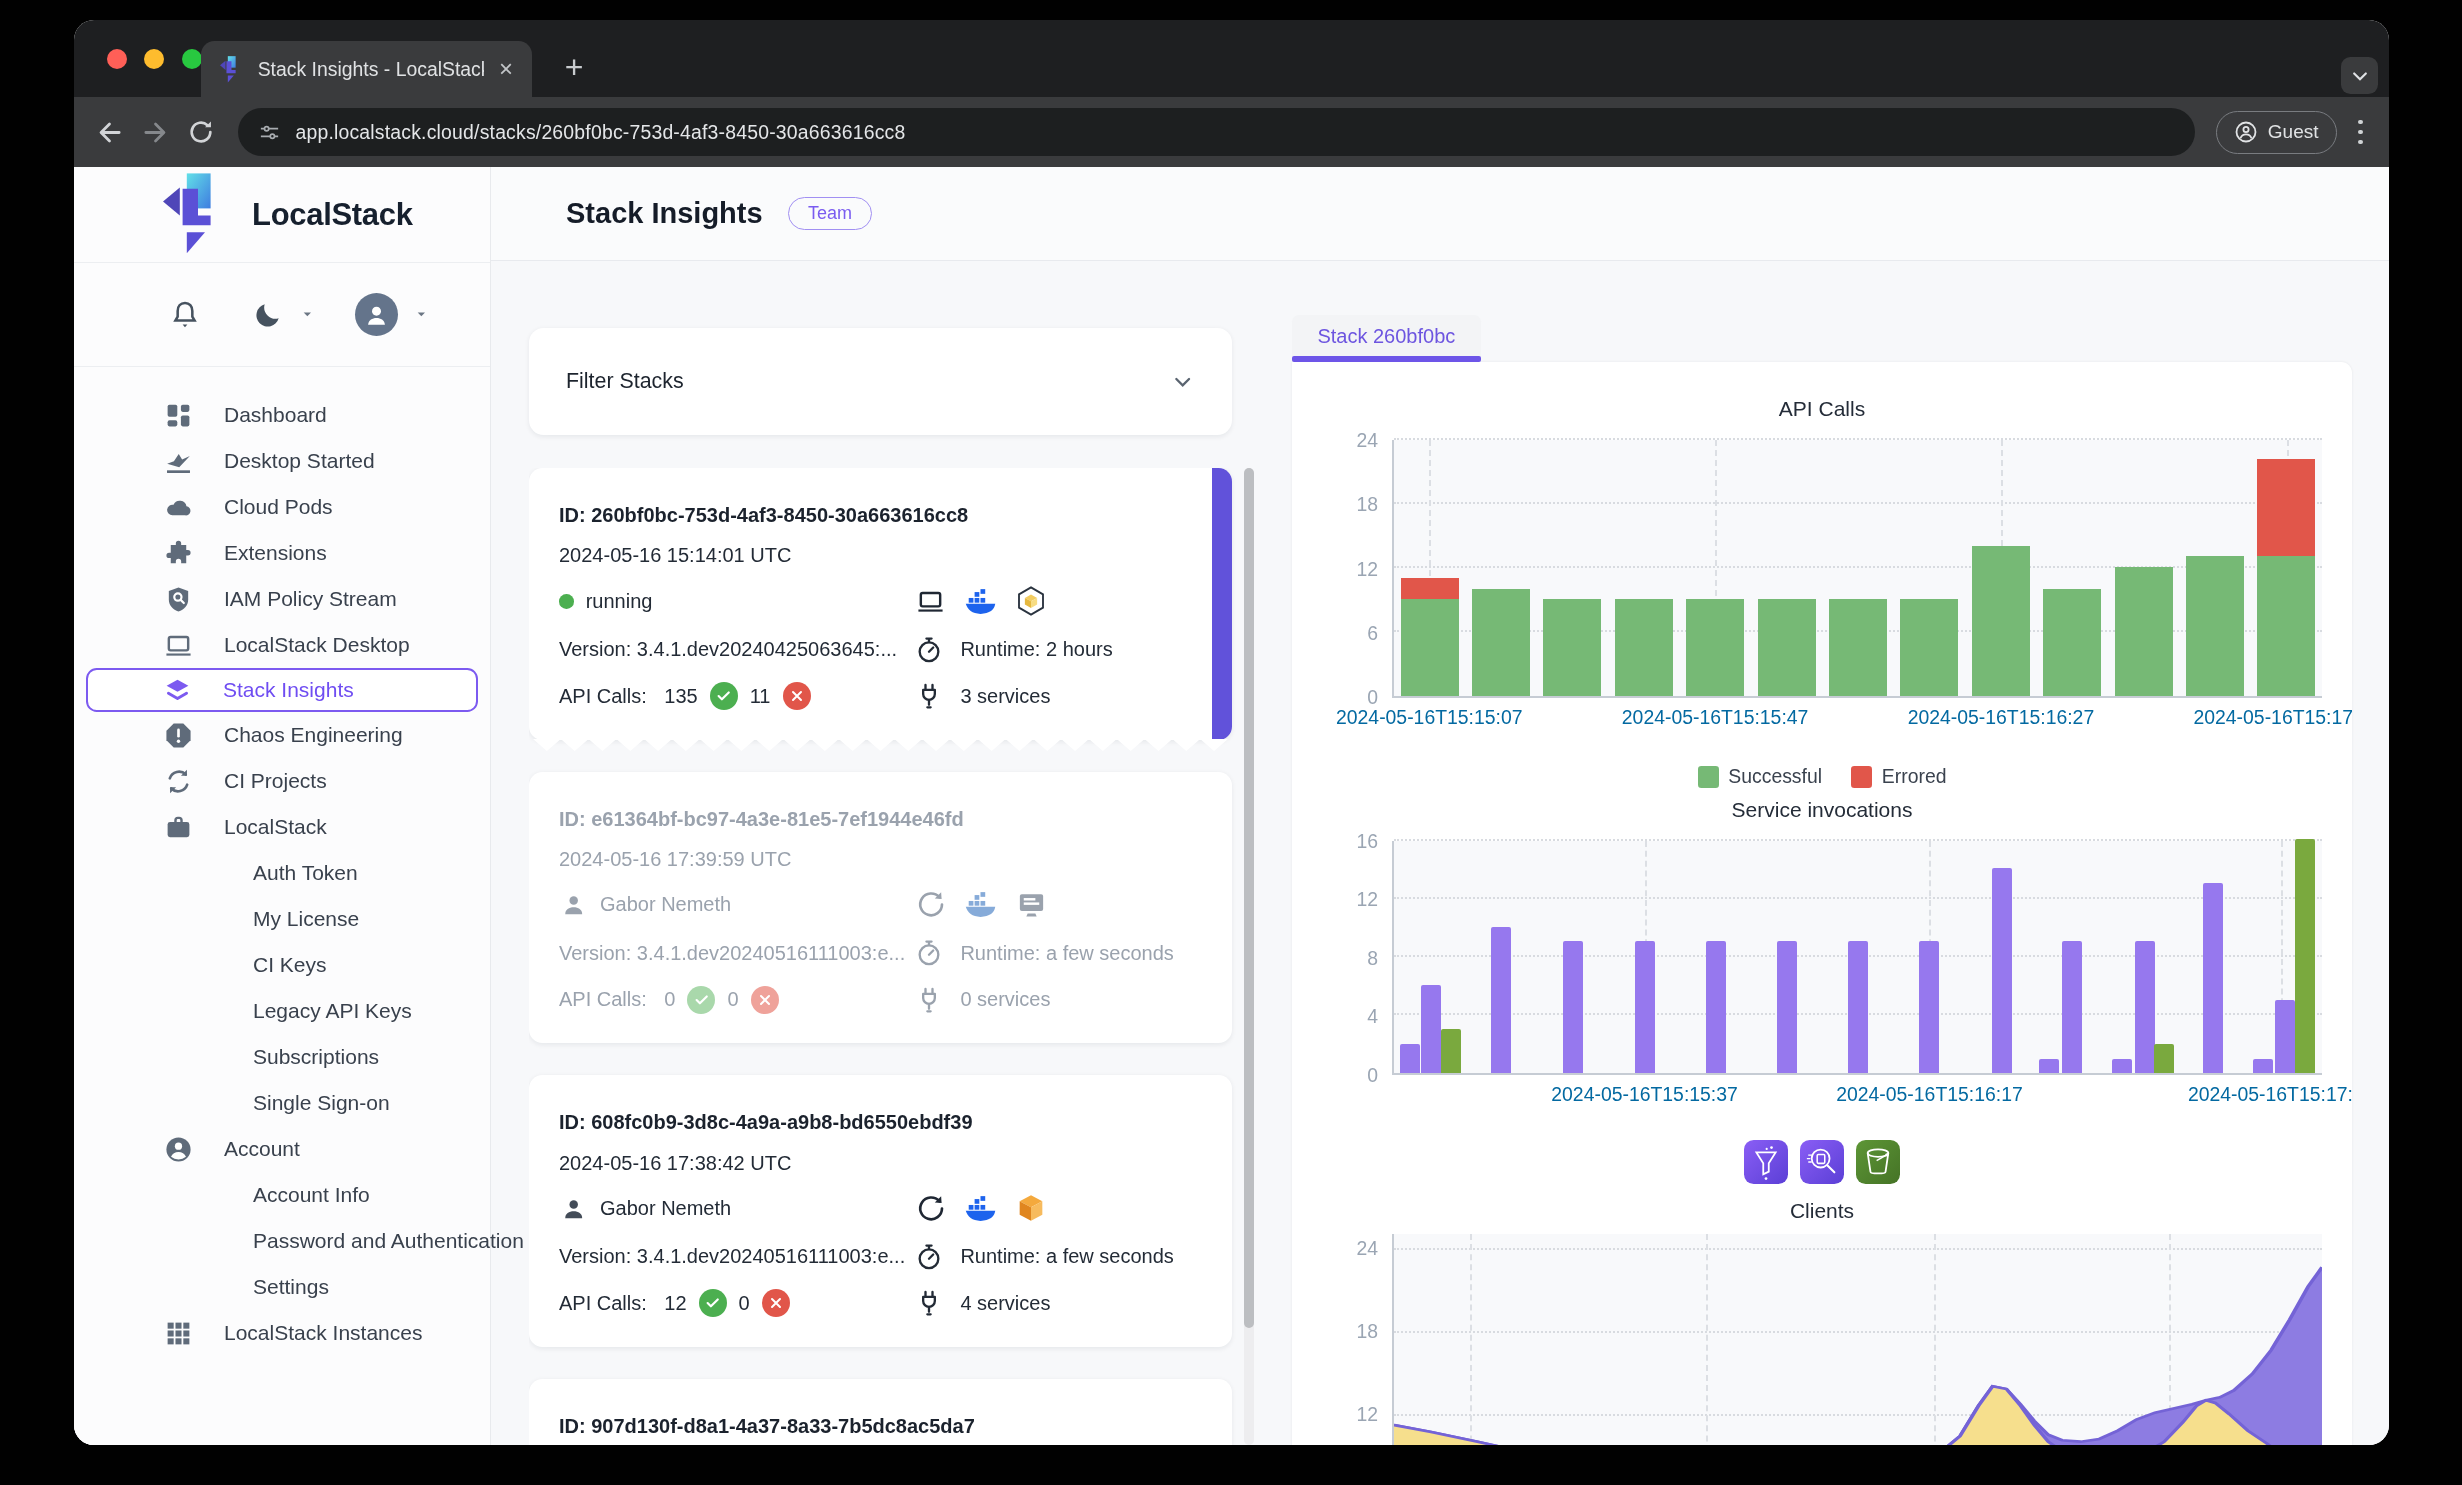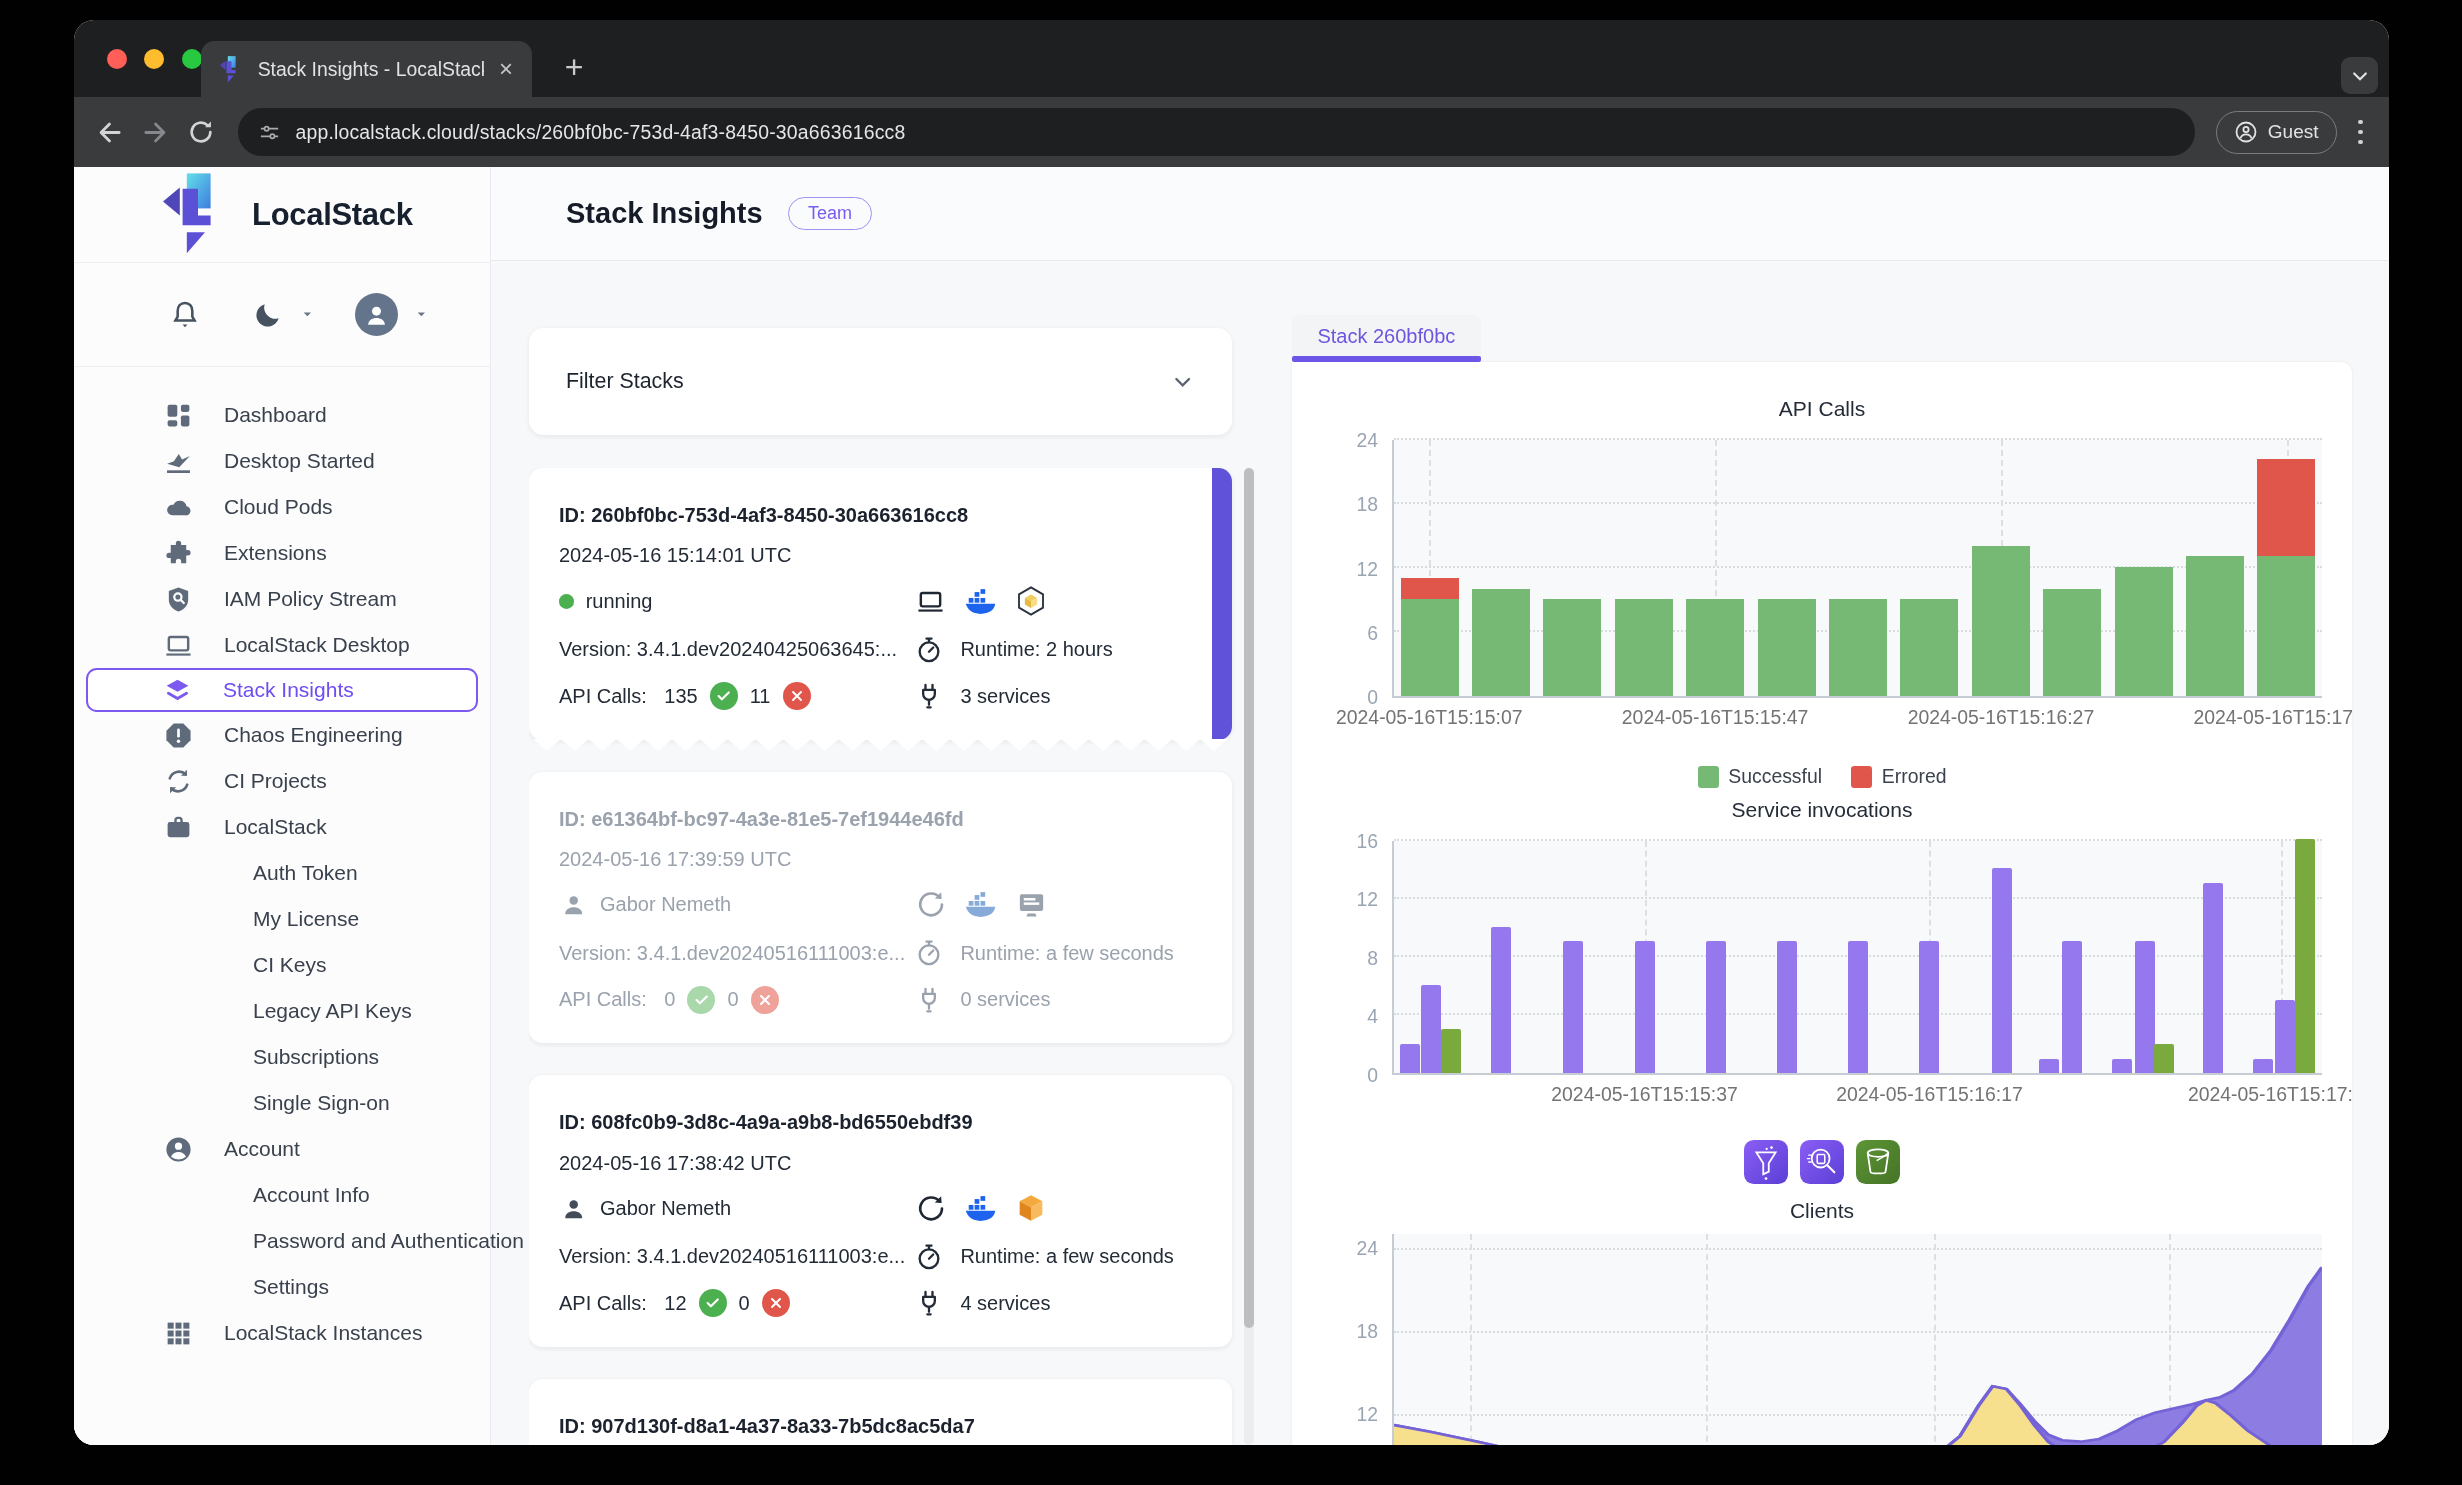--- a/index.html
+++ b/index.html
@@ -89,21 +89,21 @@
   #chart-clients { height:401px; }
   .ct { text-align:center; font-size:21px; color:#242c38; font-weight:500; padding-top:19px; }
   .plot { position:absolute; left:100px; right:30px; background:#f8f9fb; border-left:2px solid #c6ccd4; border-bottom:2px solid #c6ccd4; }
   #chart-api .plot { top:62px; height:258px; }
   #chart-services .plot { top:62px; height:234px; }
   #chart-clients .plot { top:54px; height:288px; border-bottom:none; }
   .gh { position:absolute; left:0; right:0; border-top:2px dotted #d8dbe0; }
   .gv { position:absolute; top:0; bottom:0; border-left:2px dashed #dcdfe4; }
   .slot { position:absolute; bottom:0; transform:translateX(-50%); display:flex; flex-direction:column-reverse; }
   .yl { position:absolute; left:0; width:86px; text-align:right; font-size:19.4px; color:#9aa5b3; }
-  .xl { position:absolute; top:calc(100% + 9.4px); transform:translateX(-50%); font-size:19.4px; color:#737373; white-space:nowrap; }
+  .xl { position:absolute; top:calc(100% + 9.4px); transform:translateX(-50%); font-size:19.4px; color:#0369a1; white-space:nowrap; }
   .legend { position:absolute; left:0; right:0; display:flex; justify-content:center; align-items:center; gap:29px; }
   #chart-api .legend { top:387px; }
   #chart-services .legend { top:361px; gap:12px; }
   .lg-item { display:flex; align-items:center; gap:9.4px; font-size:19.4px; color:#3a424e; }
   .sw { width:21.4px; height:21.4px; border-radius:3.3px; }
   .clients-svg { position:absolute; inset:0; width:100%; height:100%; }
 </style>
 </head>
 <body>
 

